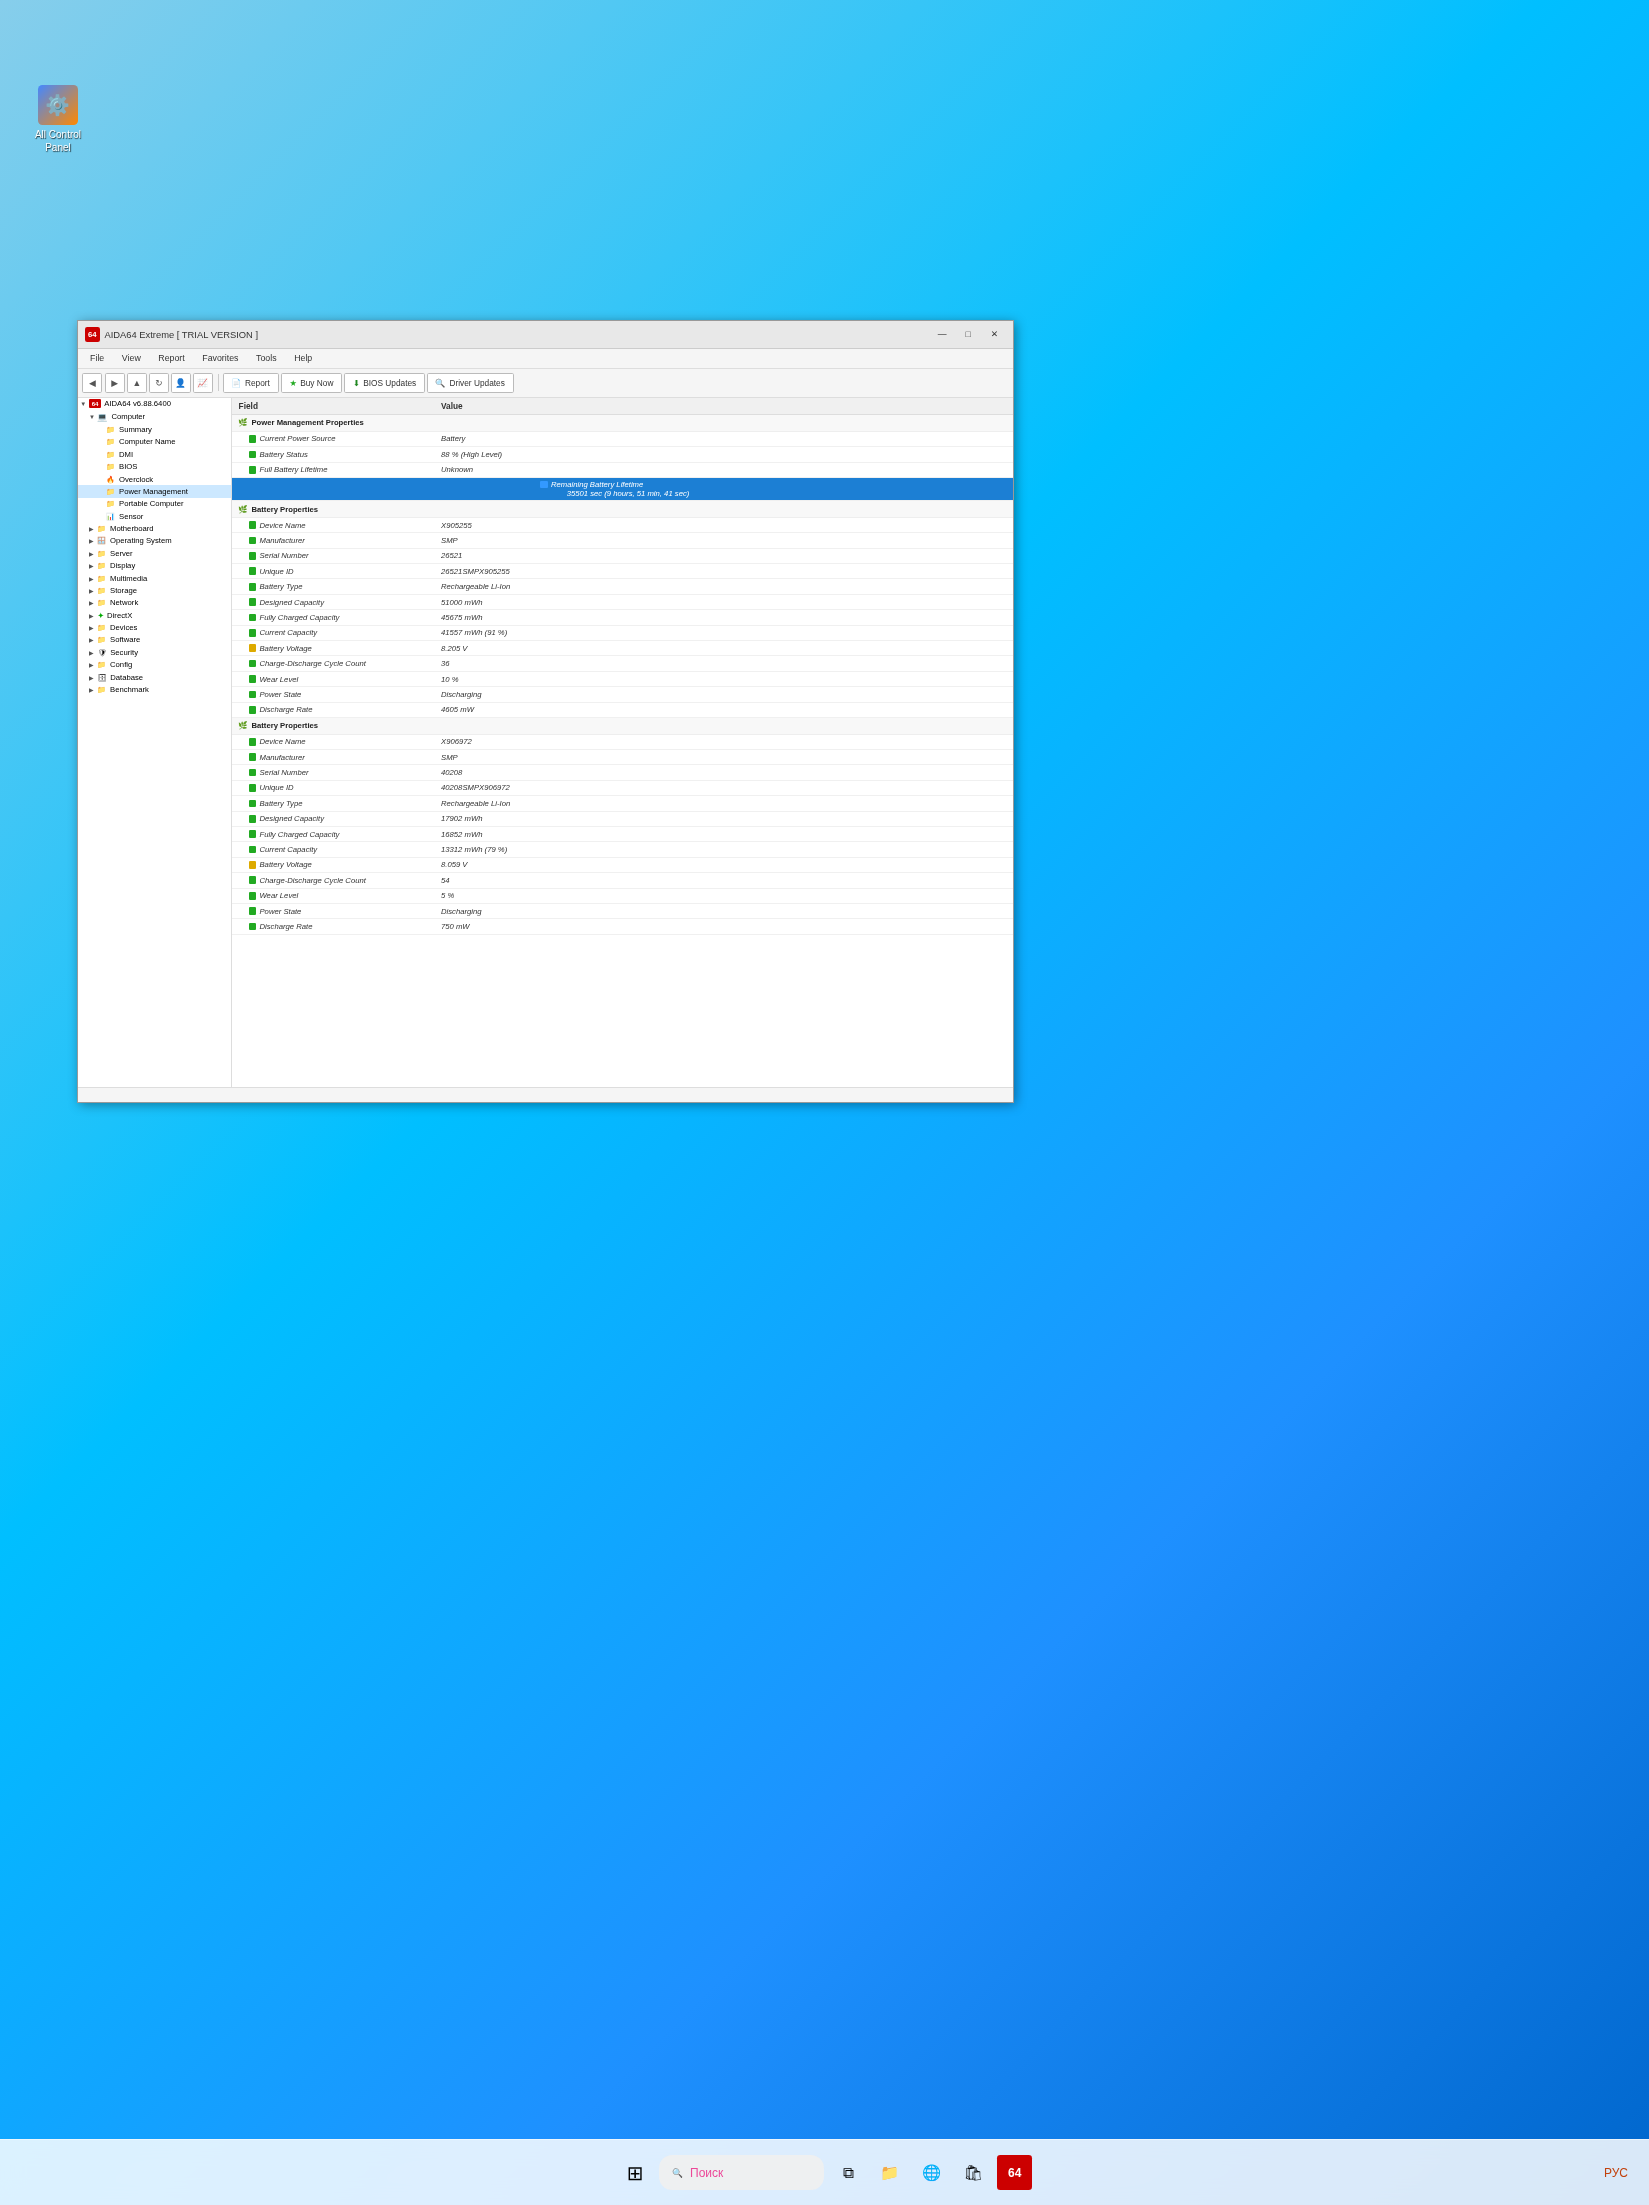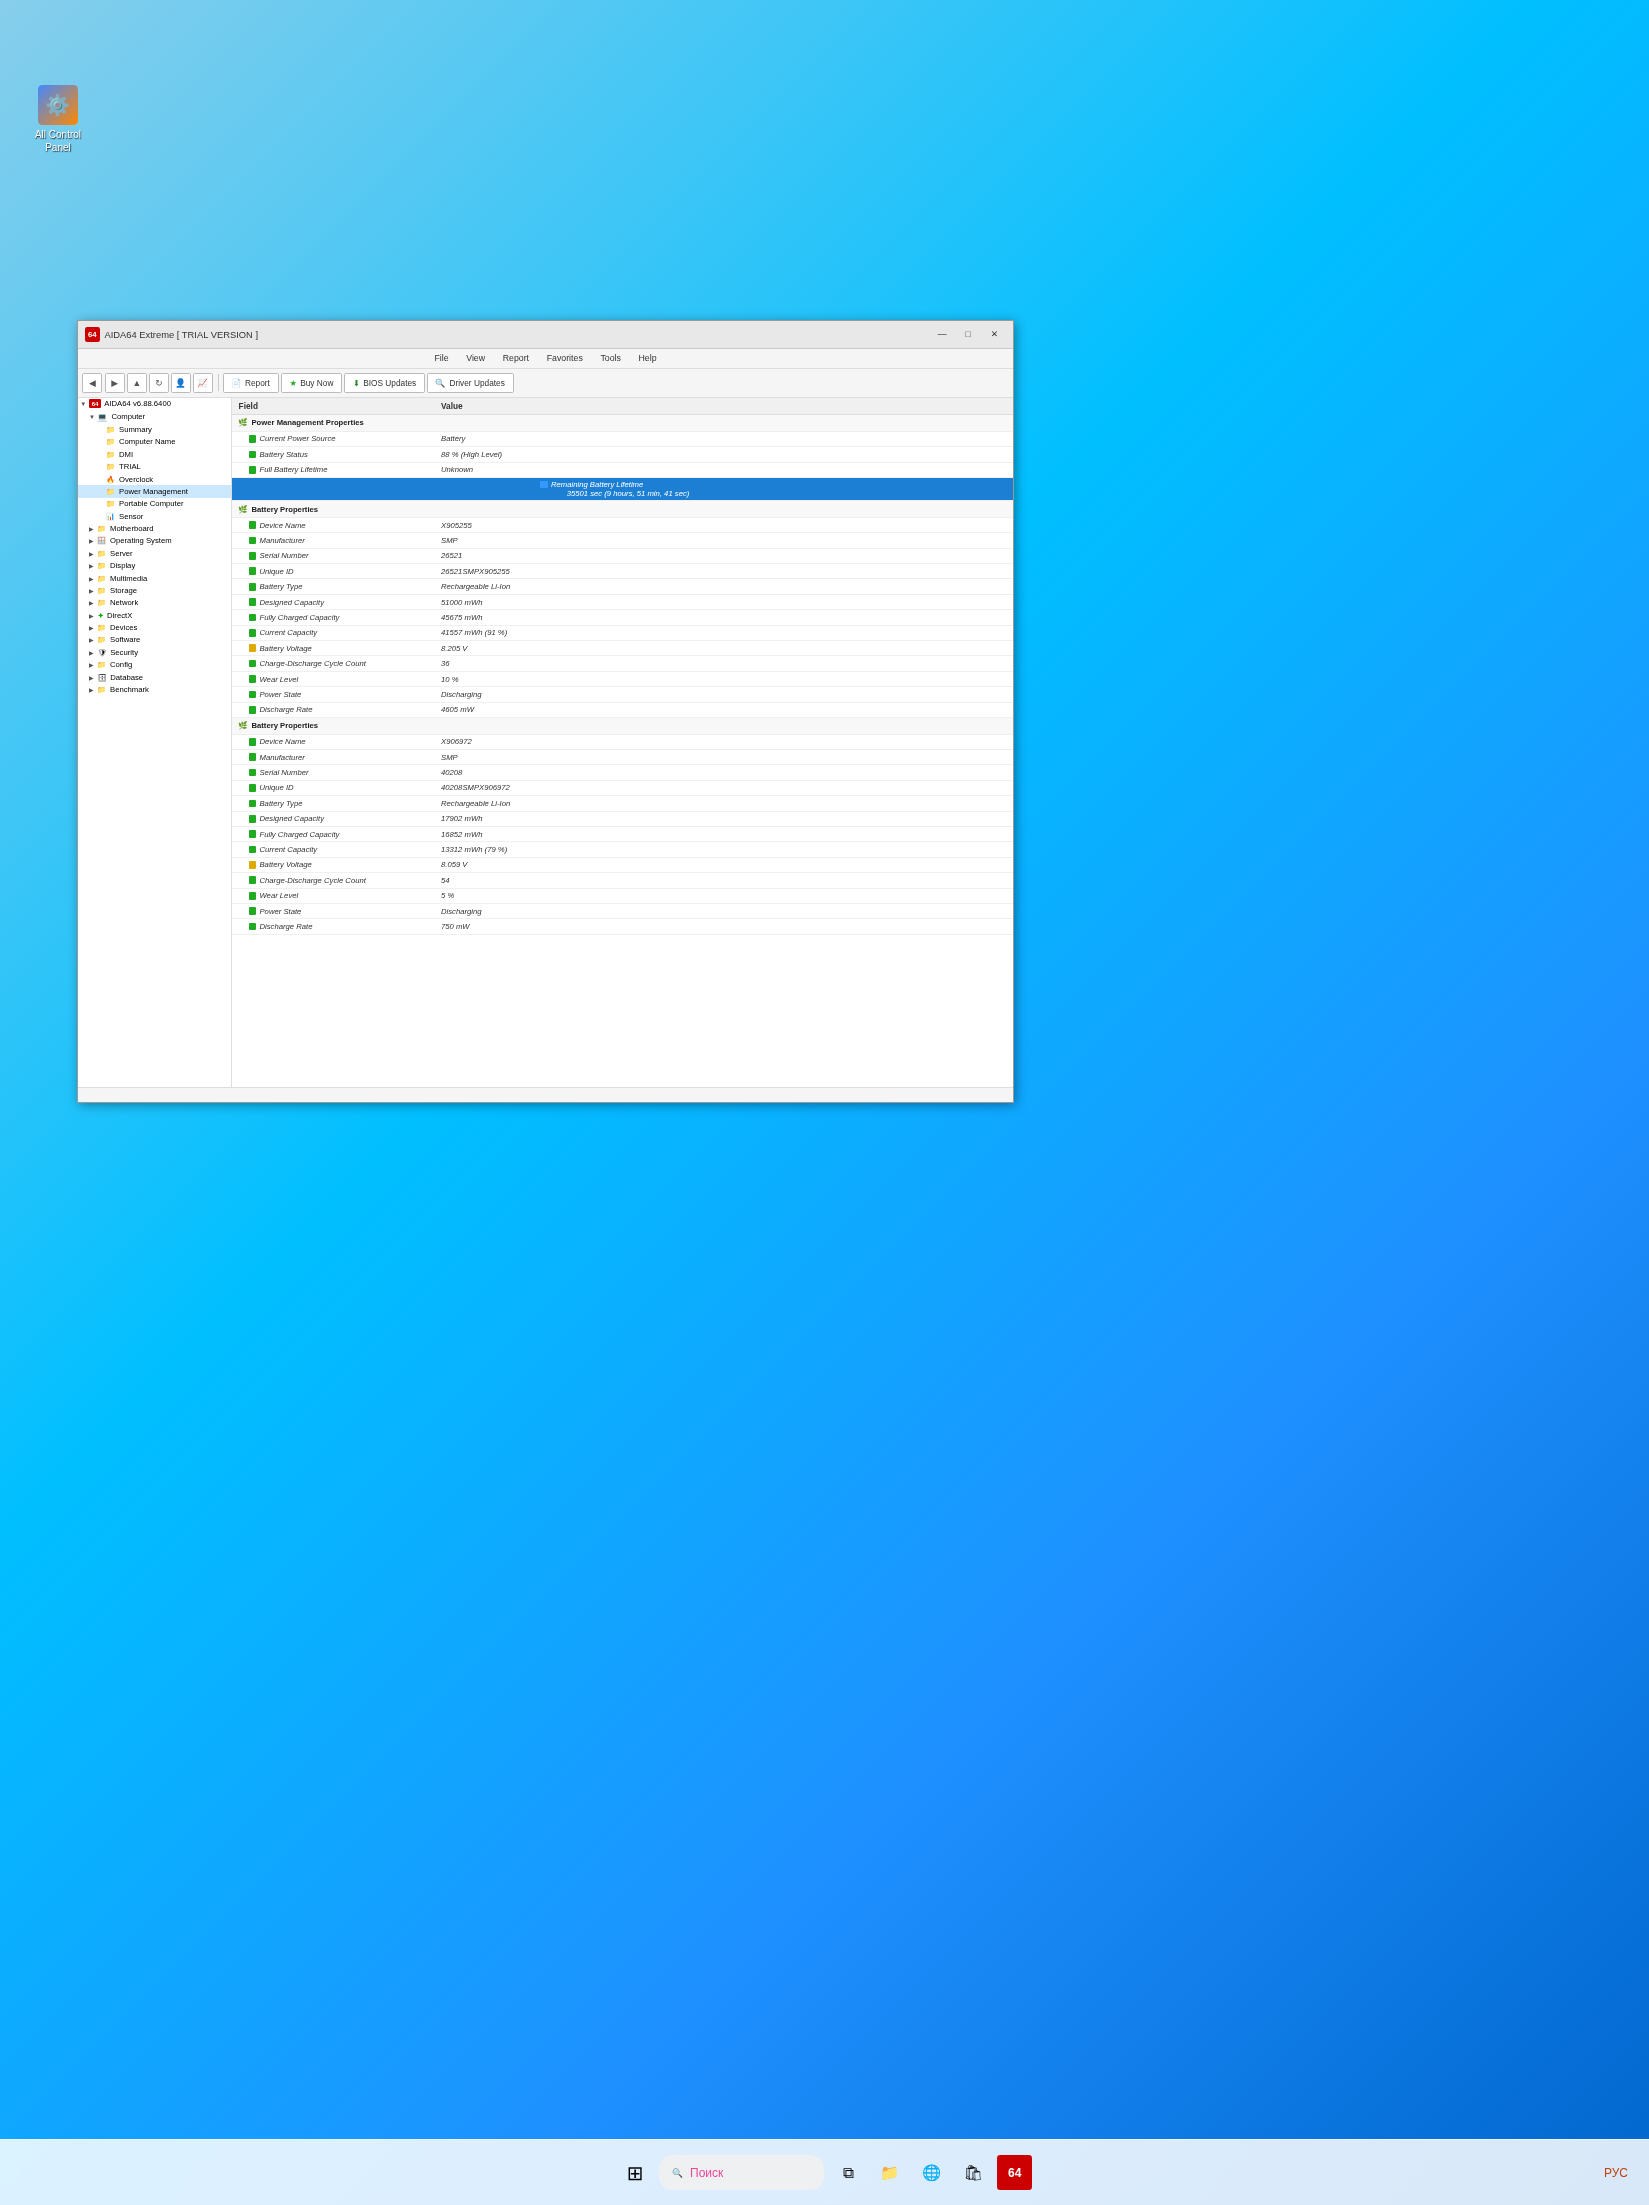--- a/index.html
+++ b/index.html
@@ -153,21 +153,20 @@
 
     
     .menu-bar {
       background: #f5f5f5;
       height: 20px;
       display: flex;
       align-items: center;
       padding: 0 4.4px;
       border-bottom: 0.6px solid #ddd;
       gap: 2.2px;
-      justify-content: center;
     }
     .menu-item {
       padding: 2.2px 7.7px;
       font-size: 8.8px;
       cursor: pointer;
       color: #333;
       border-radius: 1.7px;
     }
 
     
@@ -430,21 +429,21 @@
 
       <div class="tree-item" style="padding-left:20px;">
         <span class="tree-arrow"> </span>
         <span style="font-size:7.2px;margin-right:2.2px;">📁</span>
         <span class="tree-label">DMI</span>
       </div>
 
       <div class="tree-item" style="padding-left:20px;">
         <span class="tree-arrow"> </span>
         <span style="font-size:7.2px;margin-right:2.2px;">📁</span>
-        <span class="tree-label">TRIAL</span>
+        <span class="tree-label">BIOS</span>
       </div>
 
       <div class="tree-item" style="padding-left:20px;">
         <span class="tree-arrow"> </span>
         <span style="font-size:7.2px;margin-right:2.2px;color:#FF8800;">🔥</span>
         <span class="tree-label">Overclock</span>
       </div>
 
       <div class="tree-item selected" style="padding-left:20px;">
         <span class="tree-arrow"> </span>

